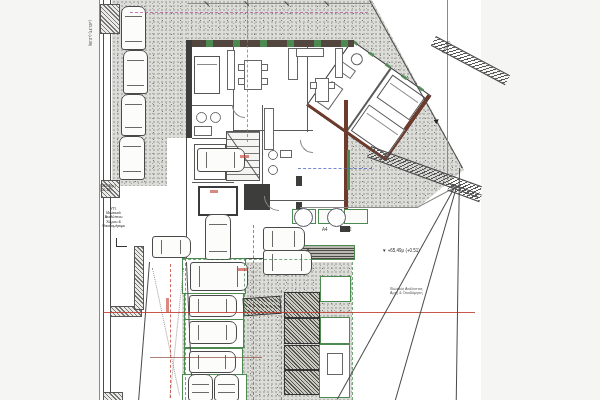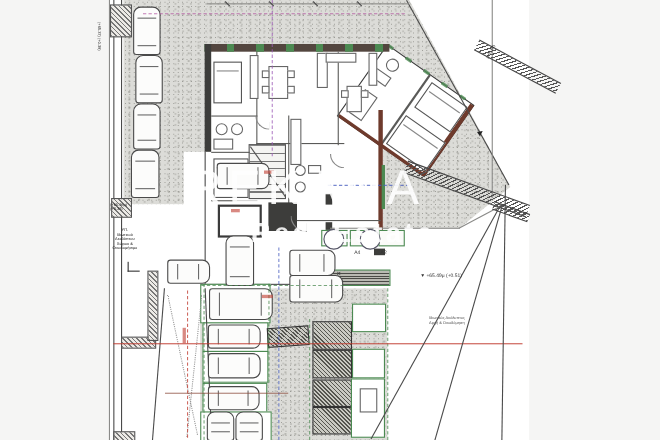--- a/index.html
+++ b/index.html
@@ -234,16 +234,14 @@
     <span style="display:block;">Χώρου &amp;</span>
     <span style="display:block;">Οικοδομήσιμο</span>
   </div>
   <div class="ab tiny2" style="left:382px;top:248px;">▼ +65.49μ (+0.51)</div>
   <div class="ab tiny gray" style="left:390px;top:287px;">
     <span style="display:block;">Ιδιωτικός Ακάλυπτος</span>
     <span style="display:block;">Αρχή &amp; Οικοδόμηση</span>
   </div>
   <div class="ab tiny" style="left:441px;top:52px;transform:rotate(-62deg) scale(0.45);">(+65.62)</div>
 
-  <div class="ab wm1" style="left:170px;top:146px;">REKANA</div>
-  <div class="ab wm2" style="left:228px;top:198px;">Real Estate</div>
 
 </div>
 
 </body></html>

